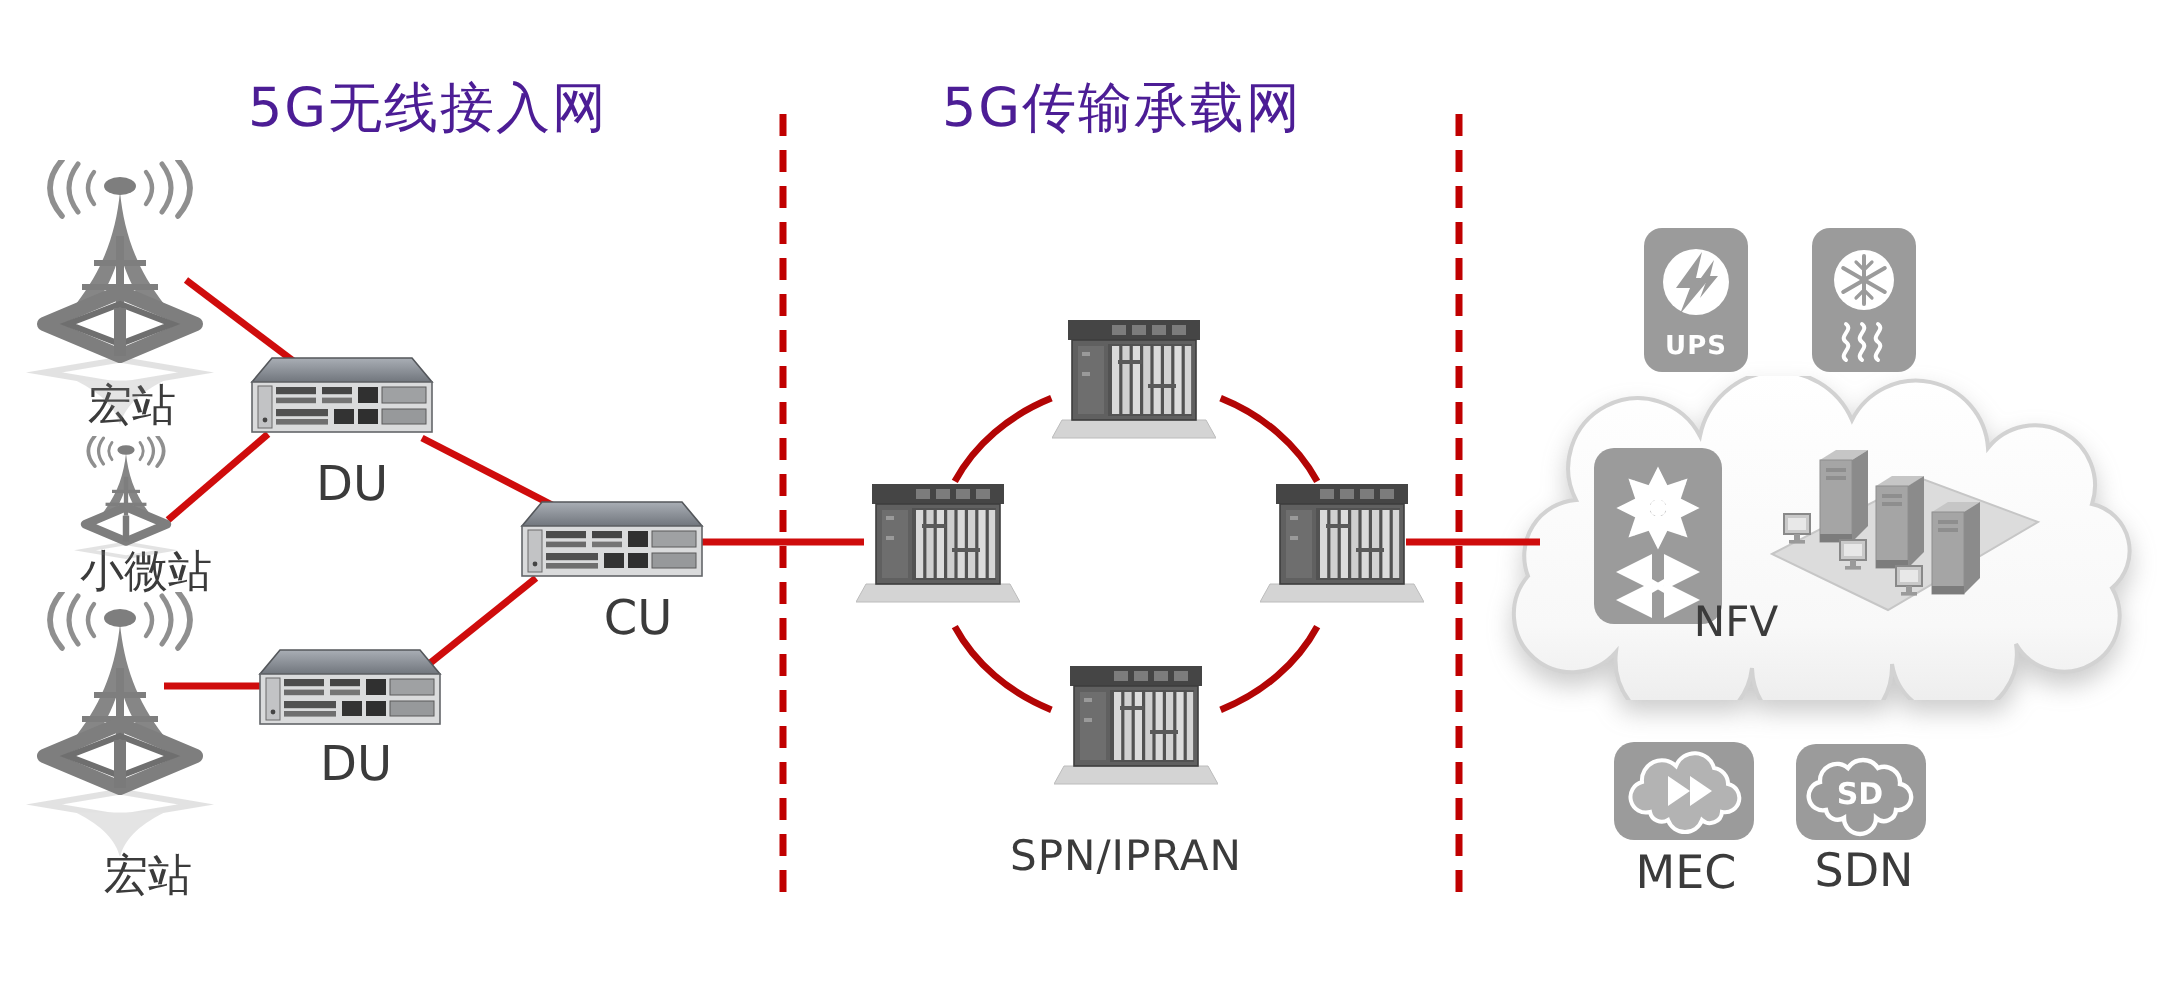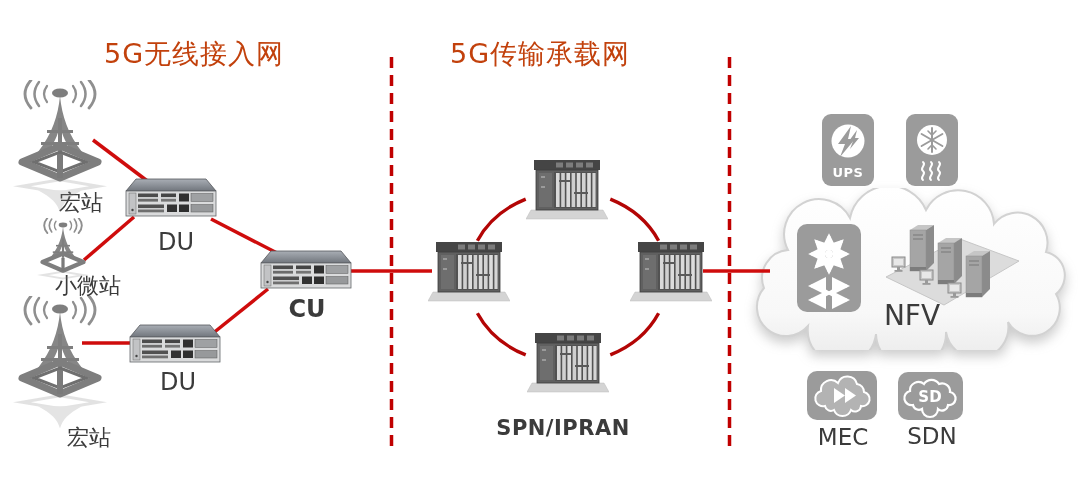--- a/index.html
+++ b/index.html
@@ -1,29 +1,29 @@
 <!DOCTYPE html>
 <html><head>
 <meta charset="utf-8">
 <style>
   html,body{margin:0;padding:0;background:#fff;}
   .canvas{
     position:relative;width:1080px;height:497px;background:#fff;overflow:hidden;
     font-family:"DejaVu Sans","Liberation Sans",sans-serif;
   }
   .sec-title{
-    position:absolute;top:36px;font-size:27px;letter-spacing:1px;color:#c2410c;
-    text-align:left;white-space:nowrap;
+    position:absolute;top:36px;font-size:27px;letter-spacing:1px;color:#4c1d95;
+    text-align:center;white-space:nowrap;
   }
   .lbl{
     position:absolute;color:#3b3b3b;text-align:center;white-space:nowrap;
   }
-  .lbl-cn{font-size:22px;margin-left:15px;}
+  .lbl-cn{font-size:22px;}
   .lbl-en{font-size:24px;}
-  .lbl-mid{font-size:21px;letter-spacing:.5px;font-weight:bold;}
+  .lbl-mid{font-size:21px;letter-spacing:.5px;}
   .dev{position:absolute;z-index:3;}
   .wires{position:absolute;left:0;top:0;z-index:2;pointer-events:none;}
   .cloudwrap{position:absolute;z-index:1;}
   .cloudwrap svg{filter:drop-shadow(0 6px 6px rgba(110,110,110,.35));}
   .icon{position:absolute;z-index:4;}
 </style>
 </head>
 <body>
 
 <div class="canvas">
@@ -399,19 +399,19 @@
     <rect x="0" y="0" width="65" height="48" rx="10" fill="#9b9b9b"></rect>
     <path d="M15,33 A6.5,6.5 0 0 1 12,19 A8.5,8.5 0 0 1 26,12 A9,9 0 0 1 41,12 A8,8 0 0 1 52,20 A6.5,6.5 0 0 1 50,33 A6,6 0 0 1 40,37 A8,8 0 0 1 24,37 A6,6 0 0 1 15,33 Z" fill="#9b9b9b" stroke="#ffffff" stroke-width="2.2"></path>
     <text x="32" y="30" text-anchor="middle" font-size="15" font-weight="bold" fill="#ffffff">SD</text>
   </svg>
 
   <div class="lbl lbl-cn" style="left:30px;top:188px;width:72px;">宏站</div>
   <div class="lbl lbl-cn" style="left:22px;top:271px;width:84px;text-align:right;">小微站</div>
   <div class="lbl lbl-cn" style="left:38px;top:423px;width:72px;">宏站</div>
   <div class="lbl lbl-en" style="left:146px;top:228px;width:60px;">DU</div>
   <div class="lbl lbl-en" style="left:148px;top:368px;width:60px;">DU</div>
-  <div class="lbl lbl-en" style="left:277px;top:295px;width:60px;font-weight:bold;">CU</div>
+  <div class="lbl lbl-en" style="left:289px;top:295px;width:60px;">CU</div>
   <div class="lbl lbl-mid" style="left:481px;top:416px;width:164px;">SPN/IPRAN</div>
-  <div class="lbl" style="left:880px;top:299px;width:64px;font-size:28px;z-index:4;">NFV</div>
+  <div class="lbl" style="left:836px;top:299px;width:64px;font-size:21px;z-index:4;">NFV</div>
   <div class="lbl" style="left:806px;top:424px;width:74px;font-size:23px;text-align:center;">MEC</div>
   <div class="lbl" style="left:899px;top:423px;width:66px;font-size:23px;">SDN</div>
 
 </div>
 
 </body></html>

